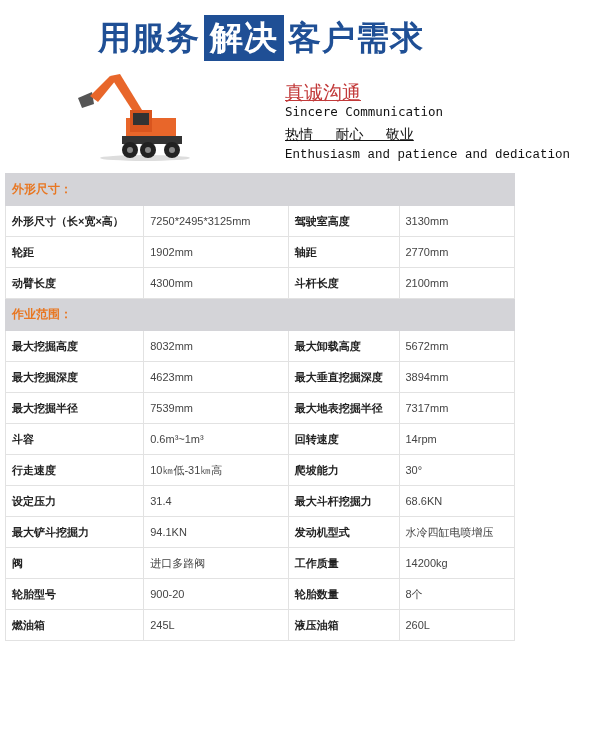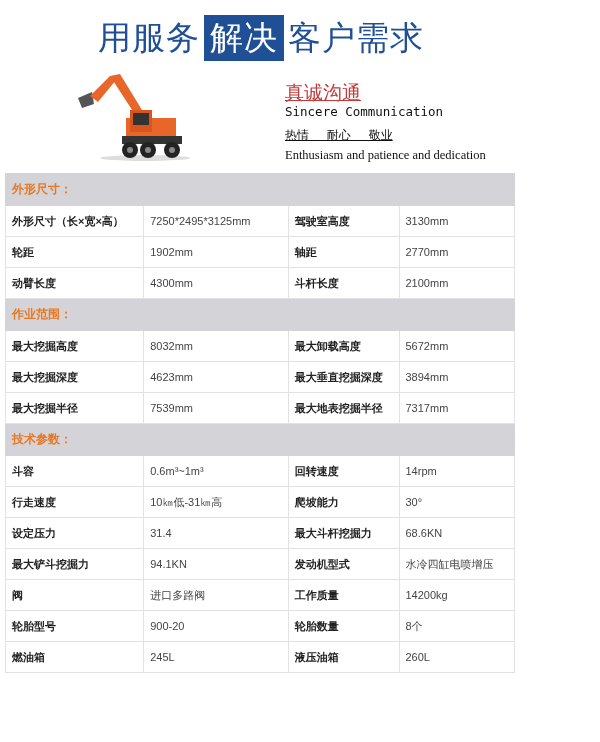--- a/index.html
+++ b/index.html
@@ -1,25 +1,25 @@
 <!DOCTYPE html>
 <html><head>
 <meta charset="utf-8">
 <style>
   html, body { margin:0; padding:0; background:#fff; }
   body { width:600px; height:742px; overflow:hidden; position:relative; font-family:"DejaVu Sans", "Liberation Sans", sans-serif; }
   .banner { position:absolute; left:0; top:0; width:600px; height:170px; background:#fff; }
-  .headline { position:absolute; top:15px; left:98px; height:46px; display:flex; align-items:center; font-weight:normal; font-size:33px; color:#1f4f95; letter-spacing:1px;text-align:right; }
+  .headline { position:absolute; top:15px; left:98px; height:46px; display:flex; align-items:center; font-weight:bold; font-size:33px; color:#1f4f95; letter-spacing:1px;text-align:right; }
   .headline .hl { background:#1f4f95; color:#fff; padding:2px 6px; margin:8px 4px; height:42px; line-height:42px; }
   .excavator { position:absolute; left:70px; top:70px; width:120px; height:92px; }
   .slogan { position:absolute; left:285px; top:80px; }
   .slogan .cn1 { font-size:19px; color:#c23a3a; text-decoration:underline; line-height:24px; }
   .slogan .en1 { font-family:"DejaVu Sans Mono","Liberation Mono",monospace; font-size:12.5px; color:#111; line-height:16px; }
-  .slogan .cn2 { font-size:12px; color:#111; text-decoration:underline; line-height:24px; margin-top:3px; word-spacing:14px; }
-  .slogan .en2 { font-family:Liberation Serif, serif; font-size:12.5px; color:#111; line-height:16px; }
+  .slogan .cn2 { font-size:14px; color:#111; text-decoration:underline; line-height:24px; margin-top:3px; word-spacing:14px;font-family:Liberation Mono, monospace; }
+  .slogan .en2 { font-family:Liberation Mono, monospace; font-size:12.5px; color:#111; line-height:16px; }
   table.spec { position:absolute; left:5px; top:173px; width:510px; border-collapse:collapse; font-family:"Liberation Sans","DejaVu Sans",sans-serif; font-size:11px; }
   table.spec td { border:1px solid #e2e2e2; height:30px; padding:0 0 0 6px; color:#444; }
   table.spec td.lbl { font-weight:bold; color:#222; }
   table.spec tr.sec td { background:#d4d4d8; height:31px; color:#e87722; font-weight:bold; font-size:12px; border-color:#d4d4d8; }
   col.c1 { width:169px; } col.c2 { width:155px; } col.c3 { width:137px; } col.c4 { width:134px; }
 </style>
 </head>
 <body>
 
 <div class="banner">
@@ -95,23 +95,20 @@
         <td>4623mm</td>
         <td class="lbl">最大垂直挖掘深度</td>
         <td>3894mm</td>
       </tr>
       <tr>
         <td class="lbl">最大挖掘半径</td>
         <td>7539mm</td>
         <td class="lbl">最大地表挖掘半径</td>
         <td>7317mm</td>
       </tr>
-      <tr class="sec">
-        <td colspan="4">技术参数：</td>
-      </tr>
       <tr>
         <td class="lbl">斗容</td>
         <td>0.6m³~1m³</td>
         <td class="lbl">回转速度</td>
         <td>14rpm</td>
       </tr>
       <tr>
         <td class="lbl">行走速度</td>
         <td>10㎞低-31㎞高</td>
         <td class="lbl">爬坡能力</td>

